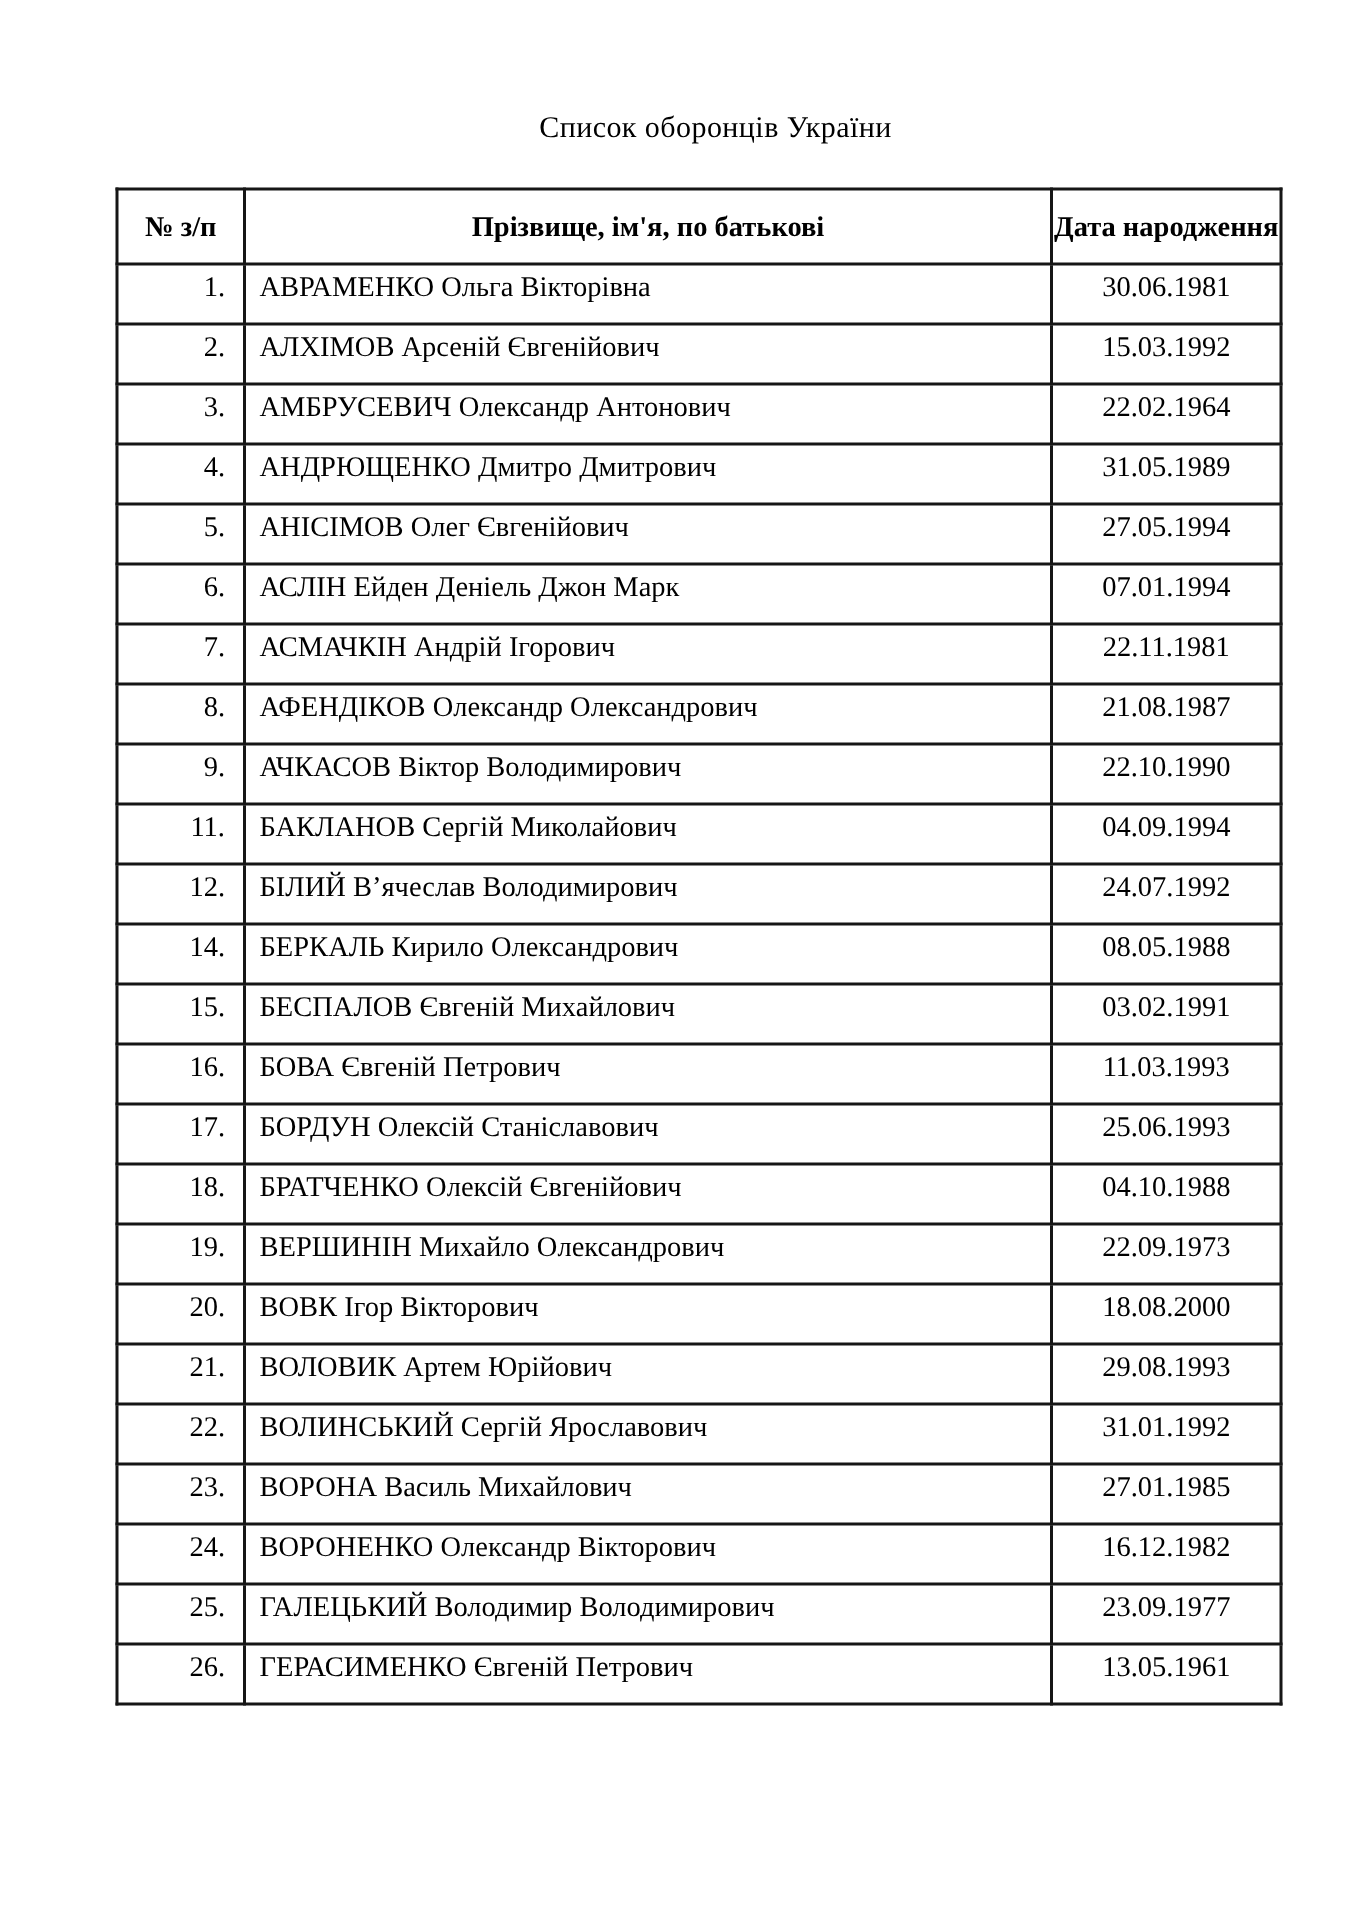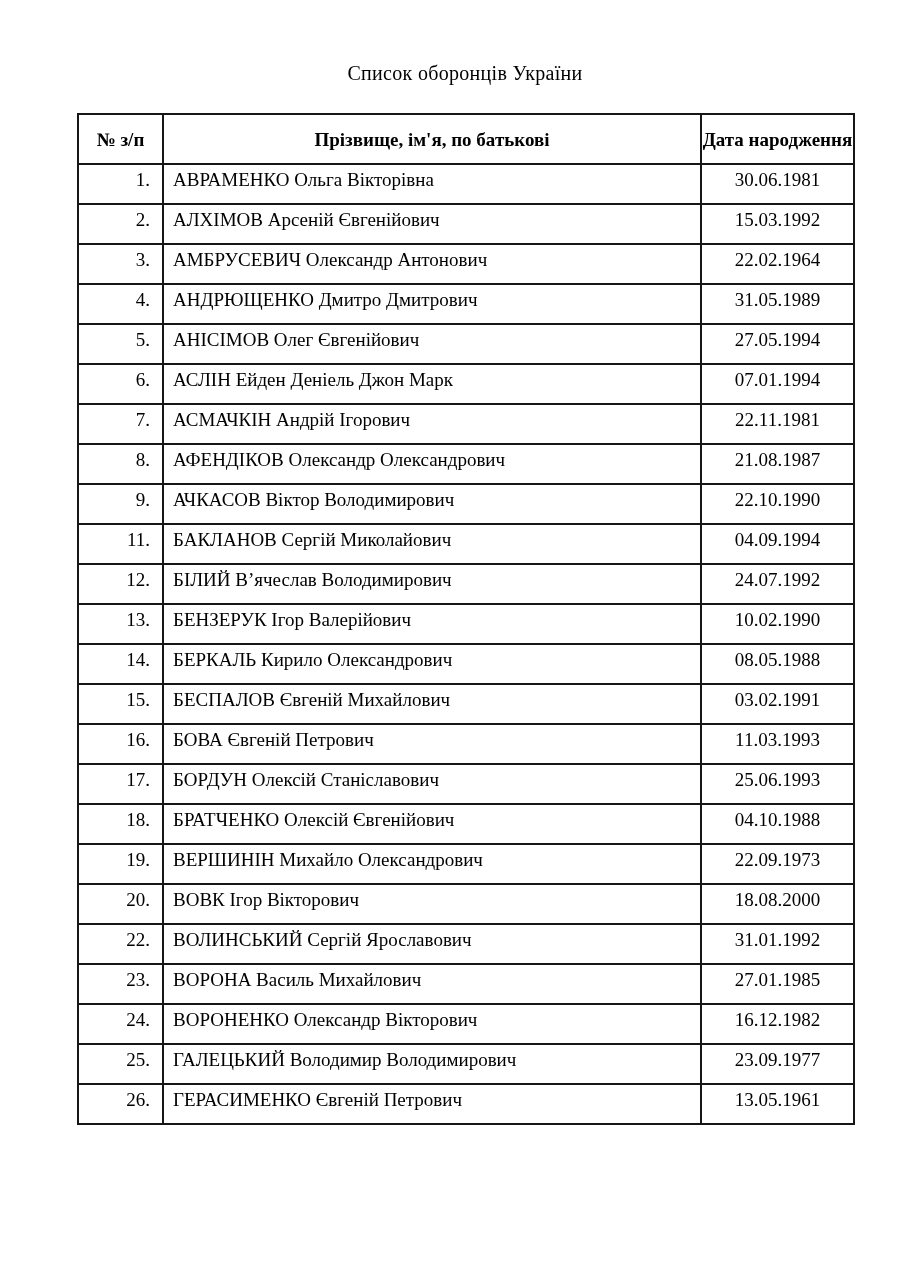--- a/index.html
+++ b/index.html
@@ -14,21 +14,21 @@
     color: #000000;
     overflow: hidden;
   }
   .page {
     width: 905px;
     height: 1280px;
     background: #ffffff;
     box-sizing: border-box;
   }
   .title {
-    margin: 0;
+    margin: 12px;
     padding-top: 62px;
     width: 853px; 
     padding-left: 77px;
     box-sizing: content-box;
     width: 776px;
     text-align: center;
     font-size: 20px;
     font-weight: normal;
     line-height: 23px;
     letter-spacing: 0.3px;
@@ -135,25 +135,20 @@
           <td class="cell-num">11.</td>
           <td class="cell-name">БАКЛАНОВ Сергій Миколайович</td>
           <td class="cell-dob">04.09.1994</td>
         </tr>
         <tr>
           <td class="cell-num">12.</td>
           <td class="cell-name">БІЛИЙ В’ячеслав Володимирович</td>
           <td class="cell-dob">24.07.1992</td>
         </tr>
         <tr>
-          <td class="cell-num">13.</td>
-          <td class="cell-name">БЕНЗЕРУК Ігор Валерійович</td>
-          <td class="cell-dob">10.02.1990</td>
-        </tr>
-        <tr>
           <td class="cell-num">14.</td>
           <td class="cell-name">БЕРКАЛЬ Кирило Олександрович</td>
           <td class="cell-dob">08.05.1988</td>
         </tr>
         <tr>
           <td class="cell-num">15.</td>
           <td class="cell-name">БЕСПАЛОВ Євгеній Михайлович</td>
           <td class="cell-dob">03.02.1991</td>
         </tr>
         <tr>
@@ -173,20 +168,25 @@
         </tr>
         <tr>
           <td class="cell-num">19.</td>
           <td class="cell-name">ВЕРШИНІН Михайло Олександрович</td>
           <td class="cell-dob">22.09.1973</td>
         </tr>
         <tr>
           <td class="cell-num">20.</td>
           <td class="cell-name">ВОВК Ігор Вікторович</td>
           <td class="cell-dob">18.08.2000</td>
+        </tr>
+        <tr>
+          <td class="cell-num">21.</td>
+          <td class="cell-name">ВОЛОВИК Артем Юрійович</td>
+          <td class="cell-dob">29.08.1993</td>
         </tr>
         <tr>
           <td class="cell-num">22.</td>
           <td class="cell-name">ВОЛИНСЬКИЙ Сергій Ярославович</td>
           <td class="cell-dob">31.01.1992</td>
         </tr>
         <tr>
           <td class="cell-num">23.</td>
           <td class="cell-name">ВОРОНА Василь Михайлович</td>
           <td class="cell-dob">27.01.1985</td>

